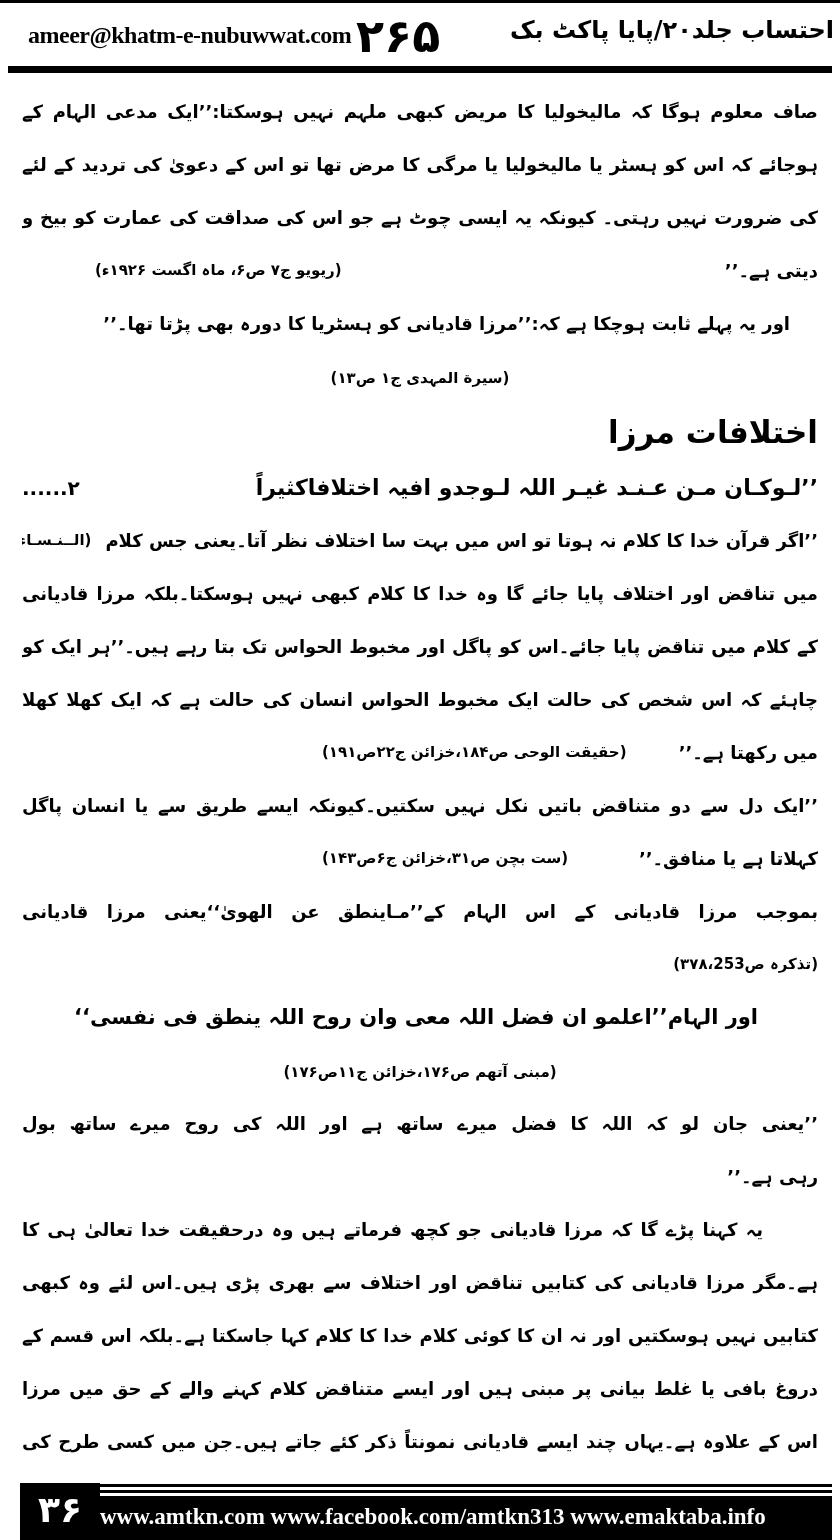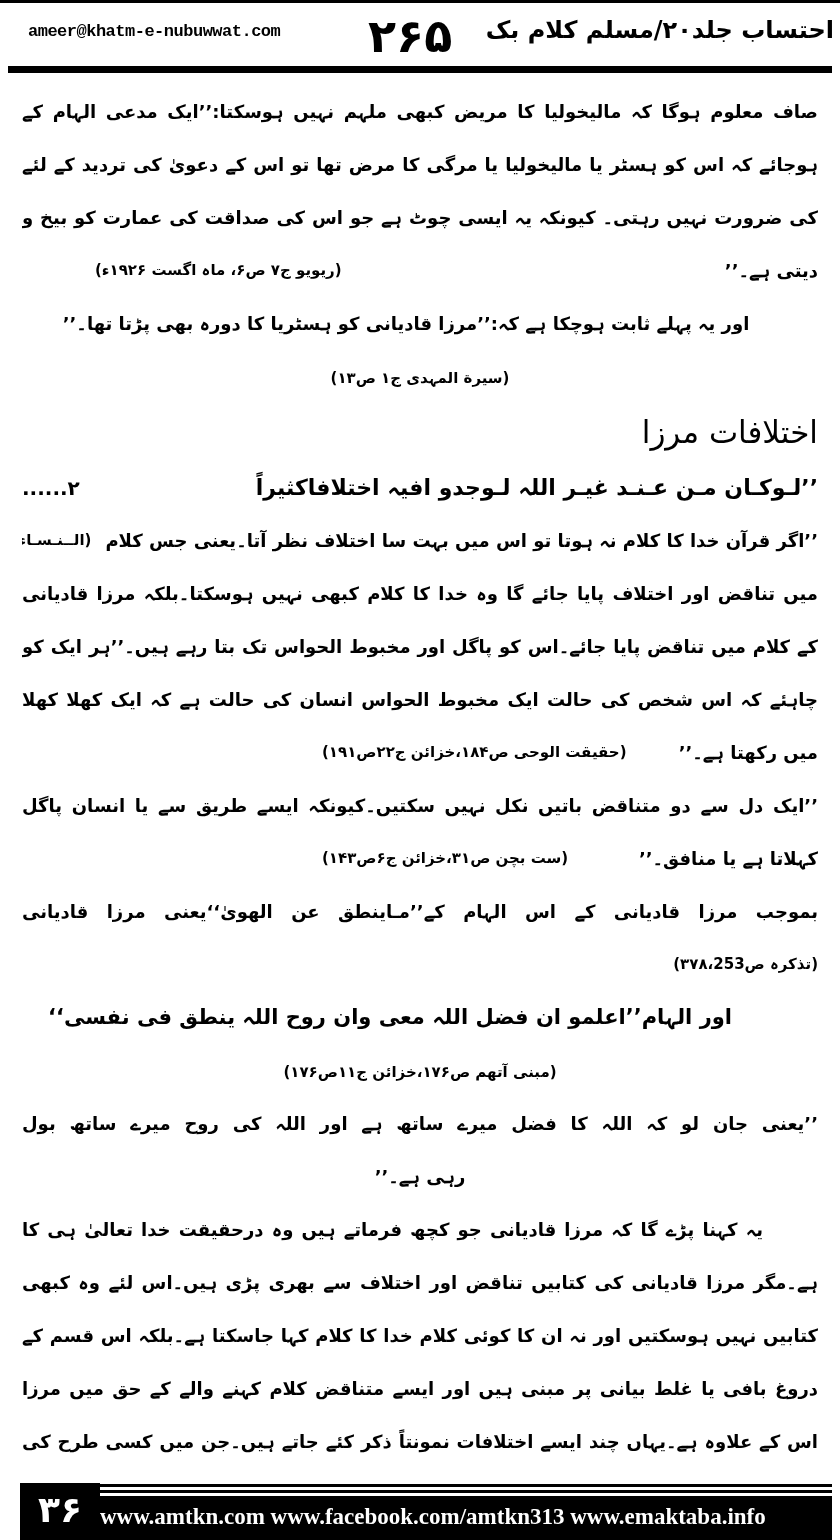--- a/index.html
+++ b/index.html
@@ -3,55 +3,55 @@
 <meta charset="utf-8">
 <style>
   html,body{margin:0;padding:0;}
   body{
     width:840px;height:1540px;background:#ffffff;color:#000;
     font-family:"DejaVu Sans",sans-serif;position:relative;overflow:hidden;
   }
   .topline{position:absolute;top:0;left:0;width:840px;height:3px;background:#000;}
   
   .hdr{position:absolute;top:8px;left:0;right:0;height:56px;}
-  .hdr-email{position:absolute;left:28px;top:14px;font-family:Liberation Mono, monospace;font-weight:bold;font-size:17px;letter-spacing:-0.5px;}
-  .hdr-num{position:absolute;left:368px;top:0px;font-size:46px;font-weight:bold;line-height:56px;}
+  .hdr-email{position:absolute;left:28px;top:14px;font-family:Liberation Serif, serif;font-weight:bold;font-size:24px;letter-spacing:-0.5px;}
+  .hdr-num{position:absolute;left:356px;top:0px;font-size:46px;font-weight:bold;line-height:56px;}
   .hdr-title{position:absolute;right:6px;top:8px;direction:rtl;font-size:24px;font-weight:bold;white-space:nowrap;}
   .hdr-rule{position:absolute;top:66px;left:8px;right:8px;height:7px;background:#000;}
   
   .page-body{position:absolute;top:85px;left:22px;right:22px;}
   .ln{height:53px;line-height:53px;direction:rtl;font-size:18px;font-weight:bold;overflow:hidden;}
   .full{text-align:justify;text-align-last:justify;}
-  .open{text-align:center;}
+  .open{text-align:right;}
   .tailline{display:flex;justify-content:space-between;align-items:center;}
   .tail{white-space:nowrap;}
   .cite{font-size:15px;font-weight:bold;white-space:nowrap;}
   .citeline{text-align:center;}
-  .sec-heading{height:58px;line-height:58px;direction:rtl;text-align:right;font-size:31px;font-weight:normal;padding-left:4px;}
+  .sec-heading{height:58px;line-height:58px;direction:rtl;text-align:right;font-size:31px;font-weight:bold;padding-left:4px;}
   .verseline{display:flex;justify-content:space-between;align-items:center;direction:rtl;height:53px;}
   .verse{font-size:22px;font-weight:bold;letter-spacing:1px;white-space:nowrap;}
   .versenum{font-size:20px;font-weight:bold;}
   .arb{font-size:20px;}
   
   .ftr-square{position:absolute;left:20px;top:1483px;width:80px;height:66px;background:#000;color:#fff;
     text-align:center;font-size:36px;font-weight:bold;line-height:54px;}
   .ftr-rule1{position:absolute;left:100px;right:8px;top:1484px;height:3px;background:#000;}
   .ftr-rule2{position:absolute;left:100px;right:8px;top:1490px;height:3px;background:#000;}
   .ftr-bar{position:absolute;left:100px;right:8px;top:1496px;height:50px;background:#000;color:#fff;
     line-height:41px;font-family:"Liberation Serif",serif;font-weight:bold;font-size:23px;white-space:nowrap;}
 </style>
 </head>
 <body>
 
 <div class="topline"></div>
 
 <div class="hdr">
   <div class="hdr-email">ameer@khatm-e-nubuwwat.com</div>
   <div class="hdr-num">۲۶۵</div>
-  <div class="hdr-title">احتساب جلد۲۰/مسلم کلام بک</div>
+  <div class="hdr-title">احتساب جلد۲۰/پایا پاکٹ بک</div>
 </div>
 <div class="hdr-rule"></div>
 
 <div class="page-body">
   <div class="ln full">صاف معلوم ہوگا کہ مالیخولیا کا مریض کبھی ملہم نہیں ہوسکتا:’’ایک مدعی الہام کے متعلق اگر یہ ثابت</div>
   <div class="ln full">ہوجائے کہ اس کو ہسٹر یا مالیخولیا یا مرگی کا مرض تھا تو اس کے دعویٰ کی تردید کے لئے پھر کسی اور ضرب</div>
   <div class="ln full">کی ضرورت نہیں رہتی۔ کیونکہ یہ ایسی چوٹ ہے جو اس کی صداقت کی عمارت کو بیخ و بن سے اکھیڑ</div>
   <div class="ln tailline">
     <span class="tail">دیتی ہے۔’’</span>
     <span class="cite" style="margin-left:73px">(ریویو ج۷ ص۶، ماہ اگست ۱۹۲۶ء)</span>
@@ -86,21 +86,21 @@
     <span class="cite">(تذکرہ ص۳۷۸،253)</span>
   </div>
   <div class="ln open arb" style="padding-right:60px;font-size:21px">اور الہام’’اعلمو ان فضل اللہ معی وان روح اللہ ینطق فی نفسی‘‘</div>
   <div class="ln citeline"><span class="cite">(مبنی آتھم ص۱۷۶،خزائن ج۱۱ص۱۷۶)</span></div>
   <div class="ln full">’’یعنی جان لو کہ اللہ کا فضل میرے ساتھ ہے اور اللہ کی روح میرے ساتھ بول</div>
   <div class="ln open">رہی ہے۔’’</div>
   <div class="ln full" style="padding-right:55px">یہ کہنا پڑے گا کہ مرزا قادیانی جو کچھ فرماتے ہیں وہ درحقیقت خدا تعالیٰ ہی کا کلام</div>
   <div class="ln full">ہے۔مگر مرزا قادیانی کی کتابیں تناقض اور اختلاف سے بھری پڑی ہیں۔اس لئے وہ کبھی الہامی</div>
   <div class="ln full">کتابیں نہیں ہوسکتیں اور نہ ان کا کوئی کلام خدا کا کلام کہا جاسکتا ہے۔بلکہ اس قسم کے تمام دعوے</div>
   <div class="ln full">دروغ بافی یا غلط بیانی پر مبنی ہیں اور ایسے متناقض کلام کہنے والے کے حق میں مرزا قادیانی کا فتویٰ</div>
-  <div class="ln full">اس کے علاوہ ہے۔یہاں چند ایسے اختلافات نمونتاً ذکر کئے جاتے ہیں۔جن میں کسی طرح کی</div>
+  <div class="ln full">اس کے علاوہ ہے۔یہاں چند ایسے قادیانی نمونتاً ذکر کئے جاتے ہیں۔جن میں کسی طرح کی</div>
 </div>
 
 <div class="ftr-square">۳۶</div>
 <div class="ftr-rule1"></div>
 <div class="ftr-rule2"></div>
 <div class="ftr-bar">
   <span>www.amtkn.com www.facebook.com/amtkn313  www.emaktaba.info</span>
 </div>
 
 </body></html>

